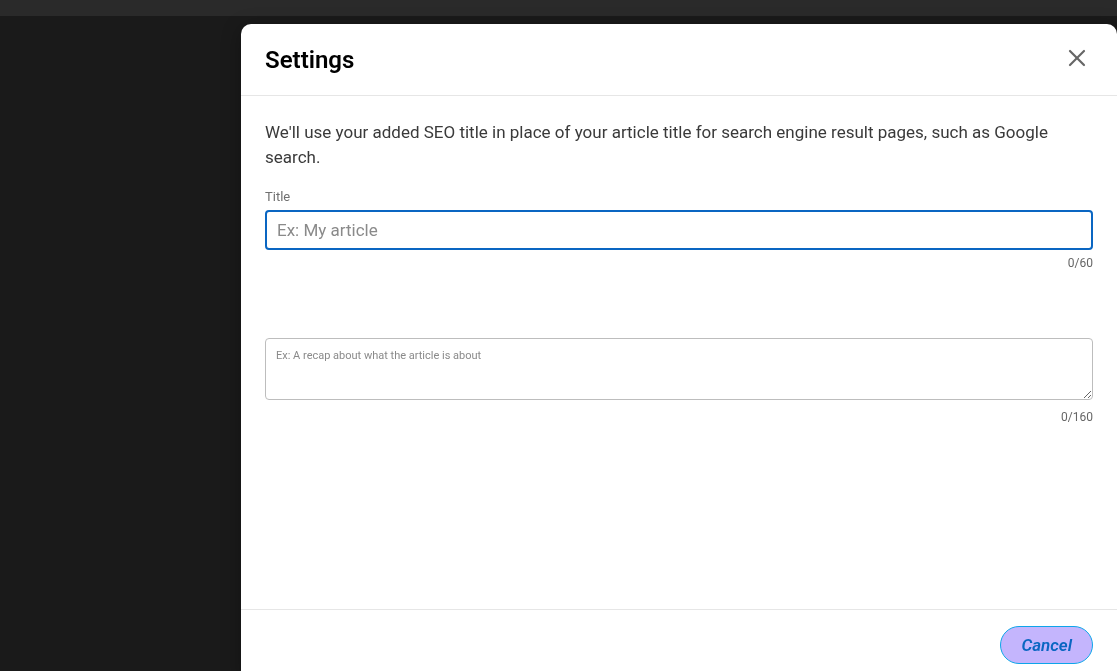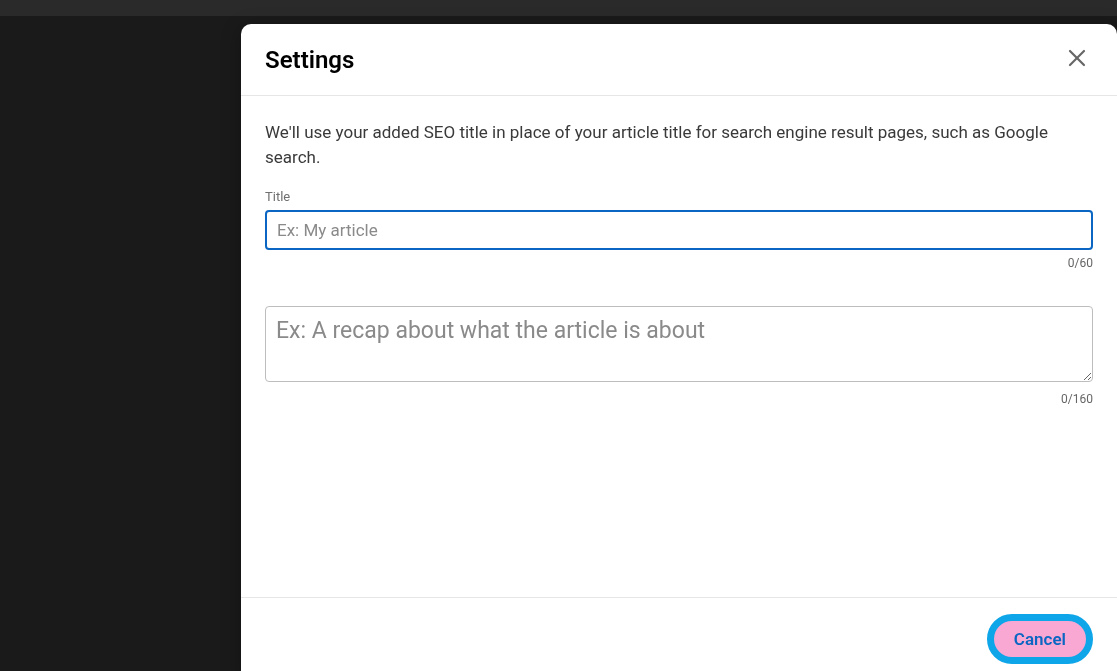--- a/index.html
+++ b/index.html
@@ -101,27 +101,28 @@
       font-family: inherit;
     }
     .text-input::placeholder {
       color: #8a8a8a;
     }
     .textarea-input {
       width: 100%;
       border: 1px solid #bdbdbd;
       border-radius: 4px;
       padding: 10px 10px;
-      font-size: 23px;
+      font-size: 11px;
       color: #000000;
       outline: none;
       background: #ffffff;
       font-family: inherit;
       resize: vertical;
       min-height: 62px;
+      margin-top: 32px;
     }
     .textarea-input::placeholder {
       color: #8a8a8a;
     }
     .counter {
       text-align: right;
       font-size: 12px;
       color: #666666;
       margin-top: 6px;
     }
@@ -136,23 +137,24 @@
     .btn {
       font-size: 17px;
       font-weight: 600;
       border-radius: 30px;
       padding: 8px 20px;
       cursor: pointer;
       font-family: inherit;
       line-height: 1.2;
     }
     .btn-secondary {
-      background: #f9a8d4;
+      background: #c4b5fd;
       color: #0a66c2;
-      border: 7px solid #0ea5e9;
+      border: 1px solid #0ea5e9;
+      font-style: italic;
     }
     .btn-primary {
       background: #0a66c2;
       color: #ffffff;
       border: 1px solid #0a66c2;
     }
   </style>
 </head>
 <body>
 

